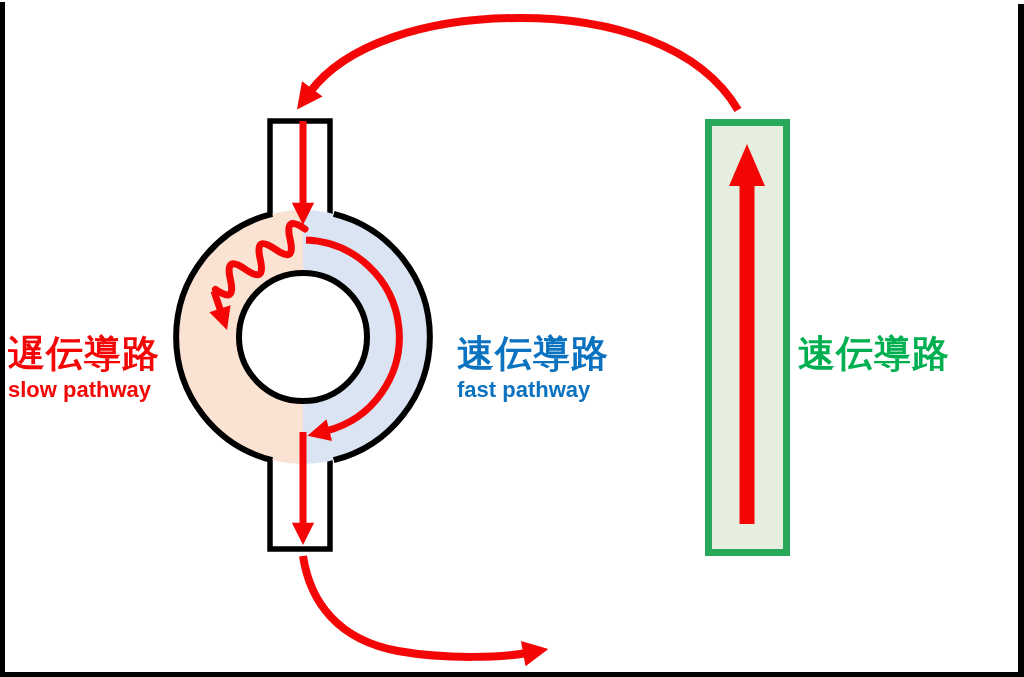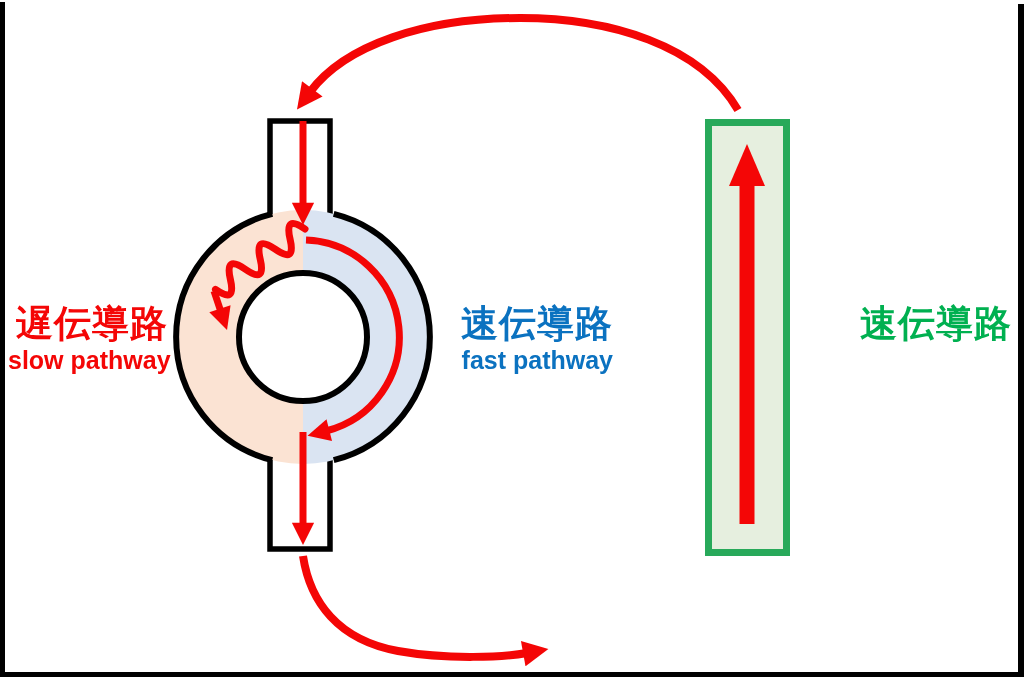--- a/index.html
+++ b/index.html
@@ -17,32 +17,33 @@
   .stage{
     position:relative;
     width:1024px;height:677px;
     background:var(--background);
     overflow:hidden;
     font-family:"Liberation Sans","DejaVu Sans",sans-serif;
   }
   .stage svg{position:absolute;left:0;top:0;}
   .label{
     position:absolute;
-    text-align:right;
+    text-align:left;
     font-weight:bold;
     line-height:1;
+    margin-top:30px;
   }
   .label .jp{
     font-size:37px;
     line-height:42px;
     letter-spacing:1px;
     white-space:nowrap;
   }
   .label .en{
-    font-size:25px;
+    font-size:22px;
     line-height:30px;
     white-space:nowrap;
   }
   .label-slow{left:8px;top:303px;width:160px;color:var(--red);}
   .label-fast{left:457px;top:303px;width:156px;color:var(--blue-text);}
   .label-accessory{left:798px;top:303px;width:214px;color:var(--green-text);}
 </style>
 </head>
 <body>
 

